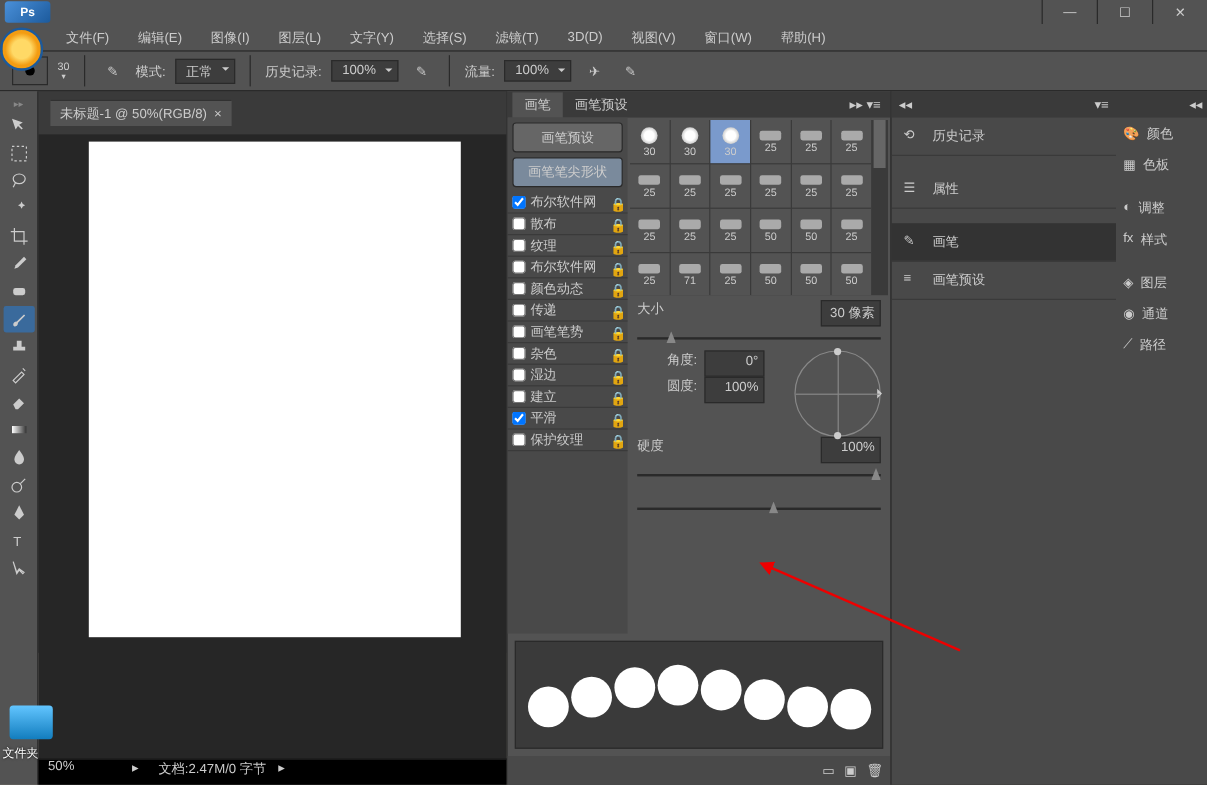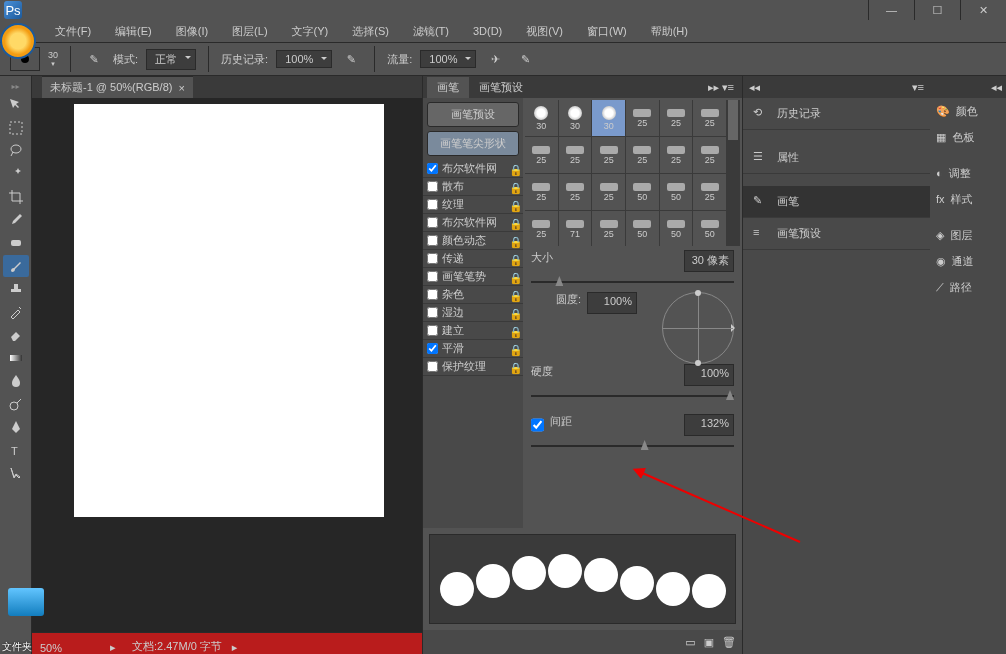--- a/index.html
+++ b/index.html
@@ -1,44 +1,44 @@
 <!DOCTYPE html>
 <html><head>
 <meta charset="utf-8">
 <style>
 *{margin:0;padding:0;box-sizing:border-box;font-family:"Microsoft YaHei",sans-serif;font-size:11px;color:#ccc;user-select:none}
 body{width:1006px;height:654px;background:#3a3a3a;overflow:hidden;position:relative}
 .titlebar{height:20px;background:#535353;display:flex;align-items:center;padding-left:4px}
-.ps-logo{width:18px;height:18px;background:linear-gradient(135deg,#4a90d9,#1c5a9c);border-radius:3px;display:flex;align-items:center;justify-content:center;color:#fff;font-weight:normal;font-size:13px}
+.ps-logo{width:38px;height:18px;background:linear-gradient(135deg,#4a90d9,#1c5a9c);border-radius:3px;display:flex;align-items:center;justify-content:center;color:#fff;font-weight:bold;font-size:10px}
 .menubar{height:22px;background:#535353;display:flex;align-items:center;padding-left:45px;gap:4px}
 .menubar span{padding:2px 10px;cursor:pointer}
 .win-ctrl{position:absolute;right:0;top:0;display:flex}
 .win-ctrl div{width:46px;height:20px;display:flex;align-items:center;justify-content:center;background:#535353;border-left:1px solid #2a2a2a;cursor:pointer}
 .optbar{height:34px;background:#535353;border-top:1px solid #2a2a2a;border-bottom:1px solid #2a2a2a;display:flex;align-items:center;padding-left:10px;gap:8px}
 .opt-brush{width:30px;height:24px;border:1px solid #2a2a2a;background:#535353;display:flex;align-items:center;justify-content:center}
 .opt-sep{width:1px;height:26px;background:#2a2a2a;margin:0 4px}
 .opt-label{font-size:11px}
 .opt-drop{background:#3d3d3d;border:1px solid #2a2a2a;padding:2px 18px 2px 8px;position:relative}
 .opt-drop::after{content:"";position:absolute;right:4px;top:6px;border:3px solid transparent;border-top-color:#ccc}
 .opt-icon{width:22px;height:22px;display:flex;align-items:center;justify-content:center;cursor:pointer}
 .watermark{position:absolute;left:0;top:18px;width:200px;height:45px;display:flex;align-items:center;gap:4px}
 .watermark-badge{width:36px;height:36px;border-radius:50%;background:radial-gradient(circle,#ffd966 35%,#f39c12 60%);border:2px solid #1c5a9c}
 .watermark-txt{color:#1c5a9c;font-size:18px;font-weight:bold;text-shadow:0 0 2px #fff}
 .workspace{display:flex;height:calc(100% - 76px)}
 .toolbar{width:32px;background:#535353;border-right:1px solid #2a2a2a;display:flex;flex-direction:column;align-items:center;padding-top:4px;gap:1px}
 .tool{width:26px;height:22px;display:flex;align-items:center;justify-content:center;cursor:pointer;border-radius:2px}
 .tool.active{background:#3a6a9c}
 .tool svg{width:16px;height:16px;fill:#ccc}
 .doc-area{flex:1;display:flex;flex-direction:column;background:#262626;position:relative}
-.doc-tabs{height:22px;background:#3a3a3a;display:flex;align-items:center;padding-left:10px}
+.doc-tabs{height:36px;background:#3a3a3a;display:flex;align-items:center;padding-left:10px}
 .doc-tab{background:#535353;padding:3px 8px;display:flex;align-items:center;gap:6px;border-top:1px solid #2a2a2a}
 .doc-tab .x{cursor:pointer}
 .canvas-wrap{flex:1;display:flex;align-items:flex-start;justify-content:flex-start;padding:6px 0 0 42px;overflow:hidden}
 .canvas{width:310px;height:413px;background:#fff}
-.statusbar{height:22px;background:#b91c1c;display:flex;align-items:flex-end;padding-left:8px;gap:10px;border-top:1px solid #2a2a2a}
+.statusbar{height:22px;background:#000000;display:flex;align-items:flex-start;padding-left:8px;gap:10px;border-top:1px solid #2a2a2a}
 .statusbar .zoom{width:60px}
 .bottom-tabs{height:22px;background:#3a3a3a;display:flex;align-items:center;border-top:1px solid #2a2a2a}
 .bottom-tabs div{padding:4px 10px;border-right:1px solid #2a2a2a;cursor:pointer}
 .brush-panel{width:320px;background:#535353;border-left:1px solid #2a2a2a;display:flex;flex-direction:column}
 .bp-tabs{height:22px;background:#3a3a3a;display:flex;align-items:center;padding-left:4px}
 .bp-tab{padding:3px 10px;cursor:pointer}
 .bp-tab.active{background:#535353}
 .bp-flyout{margin-left:auto;padding:0 8px}
 .bp-body{flex:1;display:flex}
 .bp-left{width:100px;background:#494949;display:flex;flex-direction:column}
@@ -75,21 +75,21 @@
 .rc-item.active{background:#333}
 .rc-ico{width:16px;height:16px}
 .far-right{width:76px;background:#494949;display:flex;flex-direction:column}
 .far-top{height:22px;background:#3a3a3a}
 .far-item{height:26px;display:flex;align-items:center;padding-left:6px;gap:6px;cursor:pointer}
 .far-sep{height:10px}
 .arrow-overlay{position:absolute;left:630px;top:462px;width:180px;height:90px;pointer-events:none;z-index:50}
 .desktop-bottom{position:absolute;bottom:0;left:0;right:0;height:110px;z-index:-1}
 .desktop-img{width:100%;height:100%;background:linear-gradient(90deg,#9a9488 0%,#6b655c 40%,#2d2a26 100%)}
 .folder-ico{position:absolute;left:8px;bottom:38px;width:36px;height:28px;background:linear-gradient(#62c5ff,#127dbe);border-radius:3px}
-.folder-lbl{position:absolute;left:2px;bottom:0;font-size:10px;color:#fff;text-shadow:0 0 2px #000}
+.folder-lbl{position:absolute;left:2px;bottom:19px;font-size:10px;color:#fff;text-shadow:0 0 2px #000}
 </style>
 </head>
 <body>
 
 <div class="titlebar">
   <div class="ps-logo">Ps</div>
   <div class="win-ctrl">
     <div>—</div>
     <div>☐</div>
     <div>✕</div>
@@ -436,46 +436,44 @@
             <div style="flex:1"></div>
             <div class="ctrl-input">30 像素</div>
           </div>
           <div class="slider">
               <div class="slider-track"></div>
               <div class="slider-thumb" style="left:12%"></div>
             </div>
           <div style="display:flex;gap:6px">
             <div style="flex:1">
               <div class="ctrl-row">
+                <span class="ctrl-label">角度:</span>
+                <div class="ctrl-input">0°</div>
+              </div>
+              <div class="ctrl-row">
                 <span class="ctrl-label">圆度:</span>
                 <div class="ctrl-input">100%</div>
               </div>
             </div>
             <div class="angle-widget">
               <div class="angle-arrow"></div>
               <div class="angle-dot" style="top:-3px;left:calc(50% - 3px)"></div>
               <div class="angle-dot" style="bottom:-3px;left:calc(50% - 3px)"></div>
             </div>
           </div>
           <div class="ctrl-row">
             <span>硬度</span>
             <div style="flex:1"></div>
             <div class="ctrl-input">100%</div>
           </div>
           <div class="slider">
               <div class="slider-track"></div>
               <div class="slider-thumb" style="left:calc(100% - 8px)"></div>
             </div>
           <div style="height:8px"></div>
-          <div class="ctrl-row">
-            <input type="checkbox" checked="" style="">
-            <span>间距</span>
-            <div style="flex:1"></div>
-            <div class="ctrl-input">132%</div>
-          </div>
           <div class="slider">
               <div class="slider-track"></div>
               <div class="slider-thumb" style="left:54%"></div>
             </div>
         </div>
       </div>
     </div>
     <div class="preview-strip">
       <div class="preview-dot" style="transform:translateY(10px)"></div>
       <div class="preview-dot" style="transform:translateY(2px)"></div>

